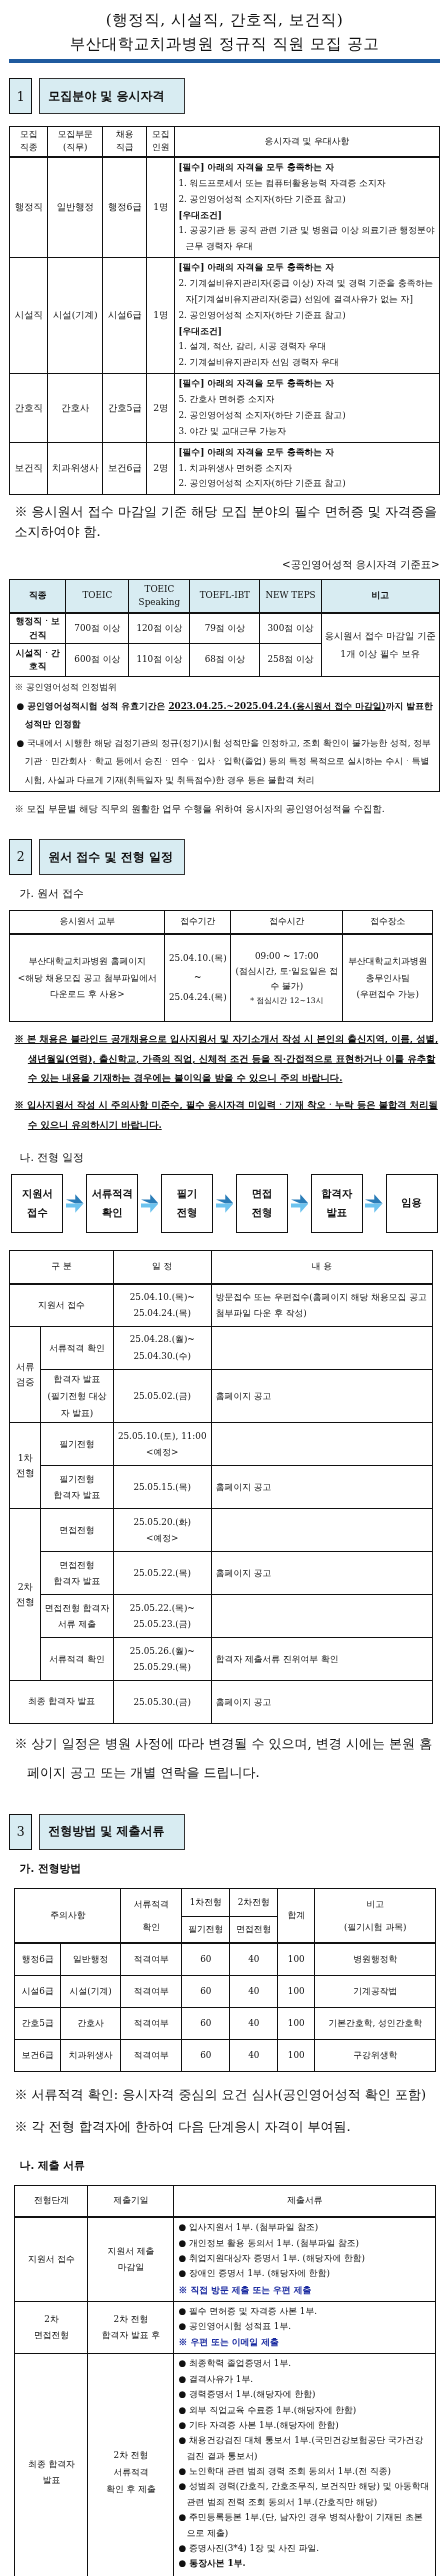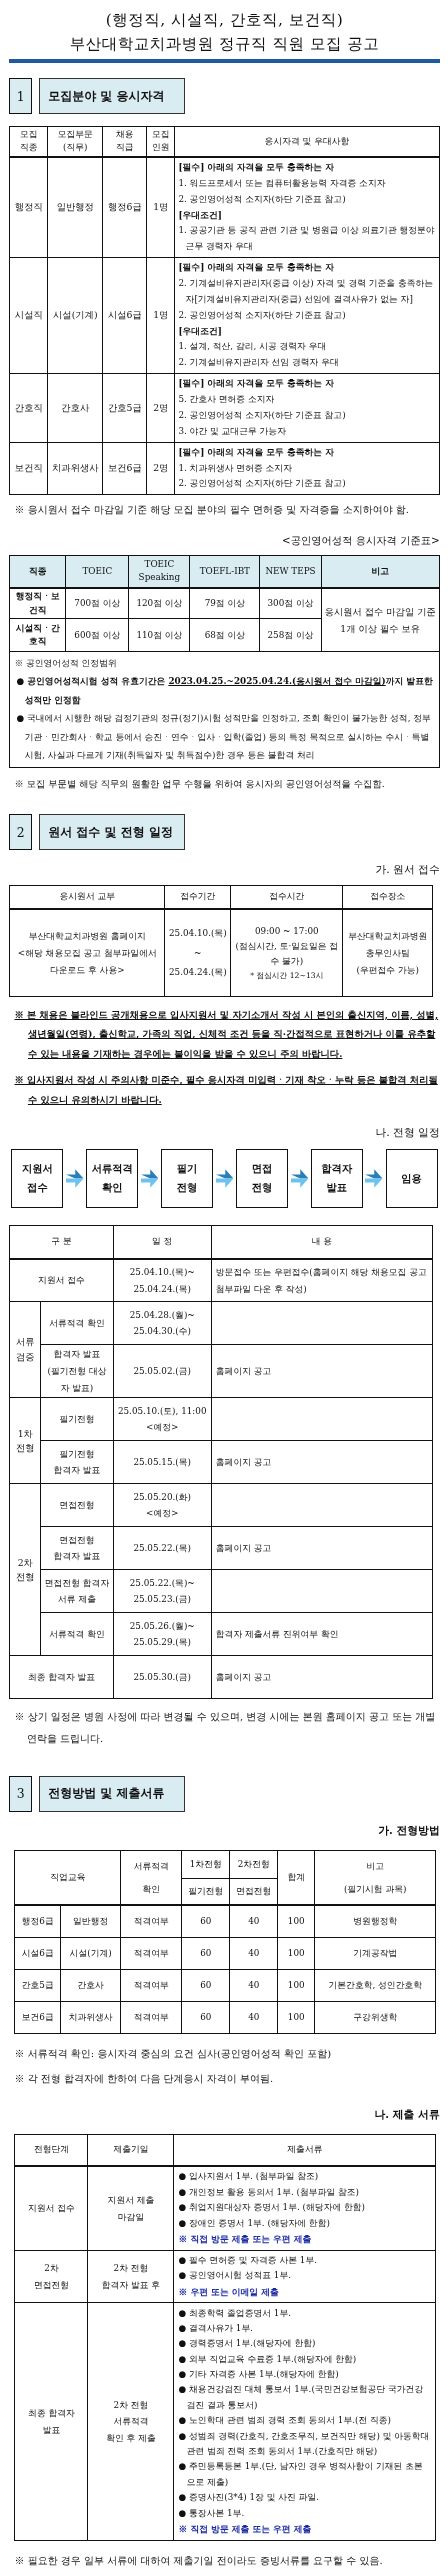--- a/index.html
+++ b/index.html
@@ -10,22 +10,22 @@
   .sec-head { display: flex; align-items: stretch; margin: 14.4px 0 11.3px 0; height: 36px; }
   .sec-num { width: 23px; border: 1.5px solid #111; background: #d8ecf2; display: flex; align-items: center; justify-content: center; font-size: 12.4px; }
   .sec-title { width: 146px; margin-left: 6.7px; border: 0.5px solid #333; background: #d8ecf2; display: flex; align-items: center; padding-left: 8.2px; font-size: 12px; font-weight: bold; }
   table { border-collapse: collapse; width: 100%; }
   td, th { border: 0.5px solid #111; padding: 1px 2.1px; vertical-align: middle; font-weight: normal; }
   .tbl-outer { border: 1.5px solid #111; }
   .tbl-outer thead tr th { border-bottom: 2.1px double #111; }
   .center { text-align: center; }
   .left { text-align: left; border-radius: 19px; }
   .bold { font-weight: bold; }
-  .note { margin: 6.2px 0 4.1px 5.2px; font-size: 10px; }
-  .subhead { font-size: 10.8px; margin: 7.2px 0 7.2px 10.3px; text-align: right; }
+  .note { margin: 6.2px 0 4.1px 5.2px; font-size: 13px; }
+  .subhead { font-size: 10.8px; margin: 7.2px 0 7.2px 10.3px; }
   .subhead.b { font-weight: bold; }
   .caption { text-align: right; font-size: 10.3px; margin: 15.5px 0 6.2px 0; }
   .eng-head th { background: #d8ecf2; }
   .u { text-decoration: underline; }
   .blue { color: #1a2aa0; font-weight: bold; }
   .warn { margin: 7.2px 0 5.2px 5.2px; font-size: 9.3px; font-weight: bold; text-decoration: underline; line-height: 2.1; padding-left: 13.4px; text-indent: -13.4px; }
   .flow { display: flex; align-items: center; justify-content: space-between; margin: 7.2px 2.1px 17.5px 2.1px; }
   .flow-box { width: 52px; height: 59px; border: 0.5px solid #111; display: flex; align-items: center; justify-content: center; text-align: center; font-size: 10.3px; font-weight: bold; line-height: 1.9; padding: 3.1px; }
   .flow-arrow { width: 17.5px; height: 23px; }
   .ind { margin-left: 31px; padding-left: 10.3px; text-indent: -10.3px; font-size: 9px; line-height: 2.1; }
@@ -314,21 +314,21 @@
   <div class="note" style="line-height:2.2; padding-left:12.4px; text-indent:-12.4px;">※ 상기 일정은 병원 사정에 따라 변경될 수 있으며, 변경 시에는 본원 홈페이지 공고 또는 개별 연락을 드립니다.</div>
 
   <div class="sec-head" style="margin-top:26px;">
     <div class="sec-num">3</div>
     <div class="sec-title">전형방법 및 제출서류</div>
   </div>
   <div class="subhead b">가. 전형방법</div>
   <table class="tbl-outer" style="width:98%; margin-left:5.2px; margin-top:10.3px;">
     <thead>
       <tr style="height:28px;">
-        <th class="center" colspan="2" rowspan="2">직업교육</th>
+        <th class="center" colspan="2" rowspan="2">주의사항</th>
         <th class="center" rowspan="2" style="white-space:pre-line; width:61px; line-height:2.6;">서류적격
 확인</th>
         <th class="center" style="width:48px; border-bottom:0.5px solid #111;">1차전형</th>
         <th class="center" style="width:48px; border-bottom:0.5px solid #111;">2차전형</th>
         <th class="center" rowspan="2" style="width:37px;">합계</th>
         <th class="center" rowspan="2" style="white-space:pre-line; line-height:2.6;">비고
 (필기시험 과목)</th>
       </tr>
       <tr style="height:27px;">
         <th class="center">필기전형</th>
@@ -420,21 +420,21 @@
             <div style="line-height:1.75;"><span>● </span><span>최종학력 졸업증명서 1부.</span></div>
             <div style="line-height:1.75;"><span>● </span><span>결격사유가 1부.</span></div>
             <div style="line-height:1.75;"><span>● </span><span>경력증명서 1부.(해당자에 한함)</span></div>
             <div style="line-height:1.75;"><span>● </span><span>외부 직업교육 수료증 1부.(해당자에 한함)</span></div>
             <div style="line-height:1.75;"><span>● </span><span>기타 자격증 사본 1부.(해당자에 한함)</span></div>
             <div style="line-height:1.75;"><span>● </span><span>채용건강검진 대체 통보서 1부.(국민건강보험공단 국가건강검진 결과 통보서)</span></div>
             <div style="line-height:1.75;"><span>● </span><span>노인학대 관련 범죄 경력 조회 동의서 1부.(전 직종)</span></div>
             <div style="line-height:1.75;"><span>● </span><span>성범죄 경력(간호직, 간호조무직, 보건직만 해당) 및 아동학대 관련 범죄 전력 조회 동의서 1부.(간호직만 해당)</span></div>
             <div style="line-height:1.75;"><span>● </span><span>주민등록등본 1부.(단, 남자인 경우 병적사항이 기재된 초본으로 제출)</span></div>
             <div style="line-height:1.75;"><span>● </span><span>증명사진(3*4) 1장 및 사진 파일.</span></div>
-            <div style="line-height:1.75;"><span>● </span><span>통장사본 1부.</span></div>
+            <div style="line-height:1.75;font-weight:bold;"><span>● </span><span>통장사본 1부.</span></div>
             <div class="blue" style="line-height:1.9;">※ 직접 방문 제출 또는 우편 제출</div>
           </td>
         </tr>
       </tbody>
   </table>
   <div class="note" style="margin-top:9.3px; line-height:2.2;">※ 필요한 경우 일부 서류에 대하여 제출기일 전이라도 증빙서류를 요구할 수 있음.</div>
   <div class="ind" style="margin-left:13.4px; padding-left:12.4px; text-indent:-12.4px;">1) 제출된 서류는 가점 여부 및 진위여부 확인을 위한 자료로만 활용되고 심사위원 등에는 제공되지 않습니다.</div>
 
 </div>
 

